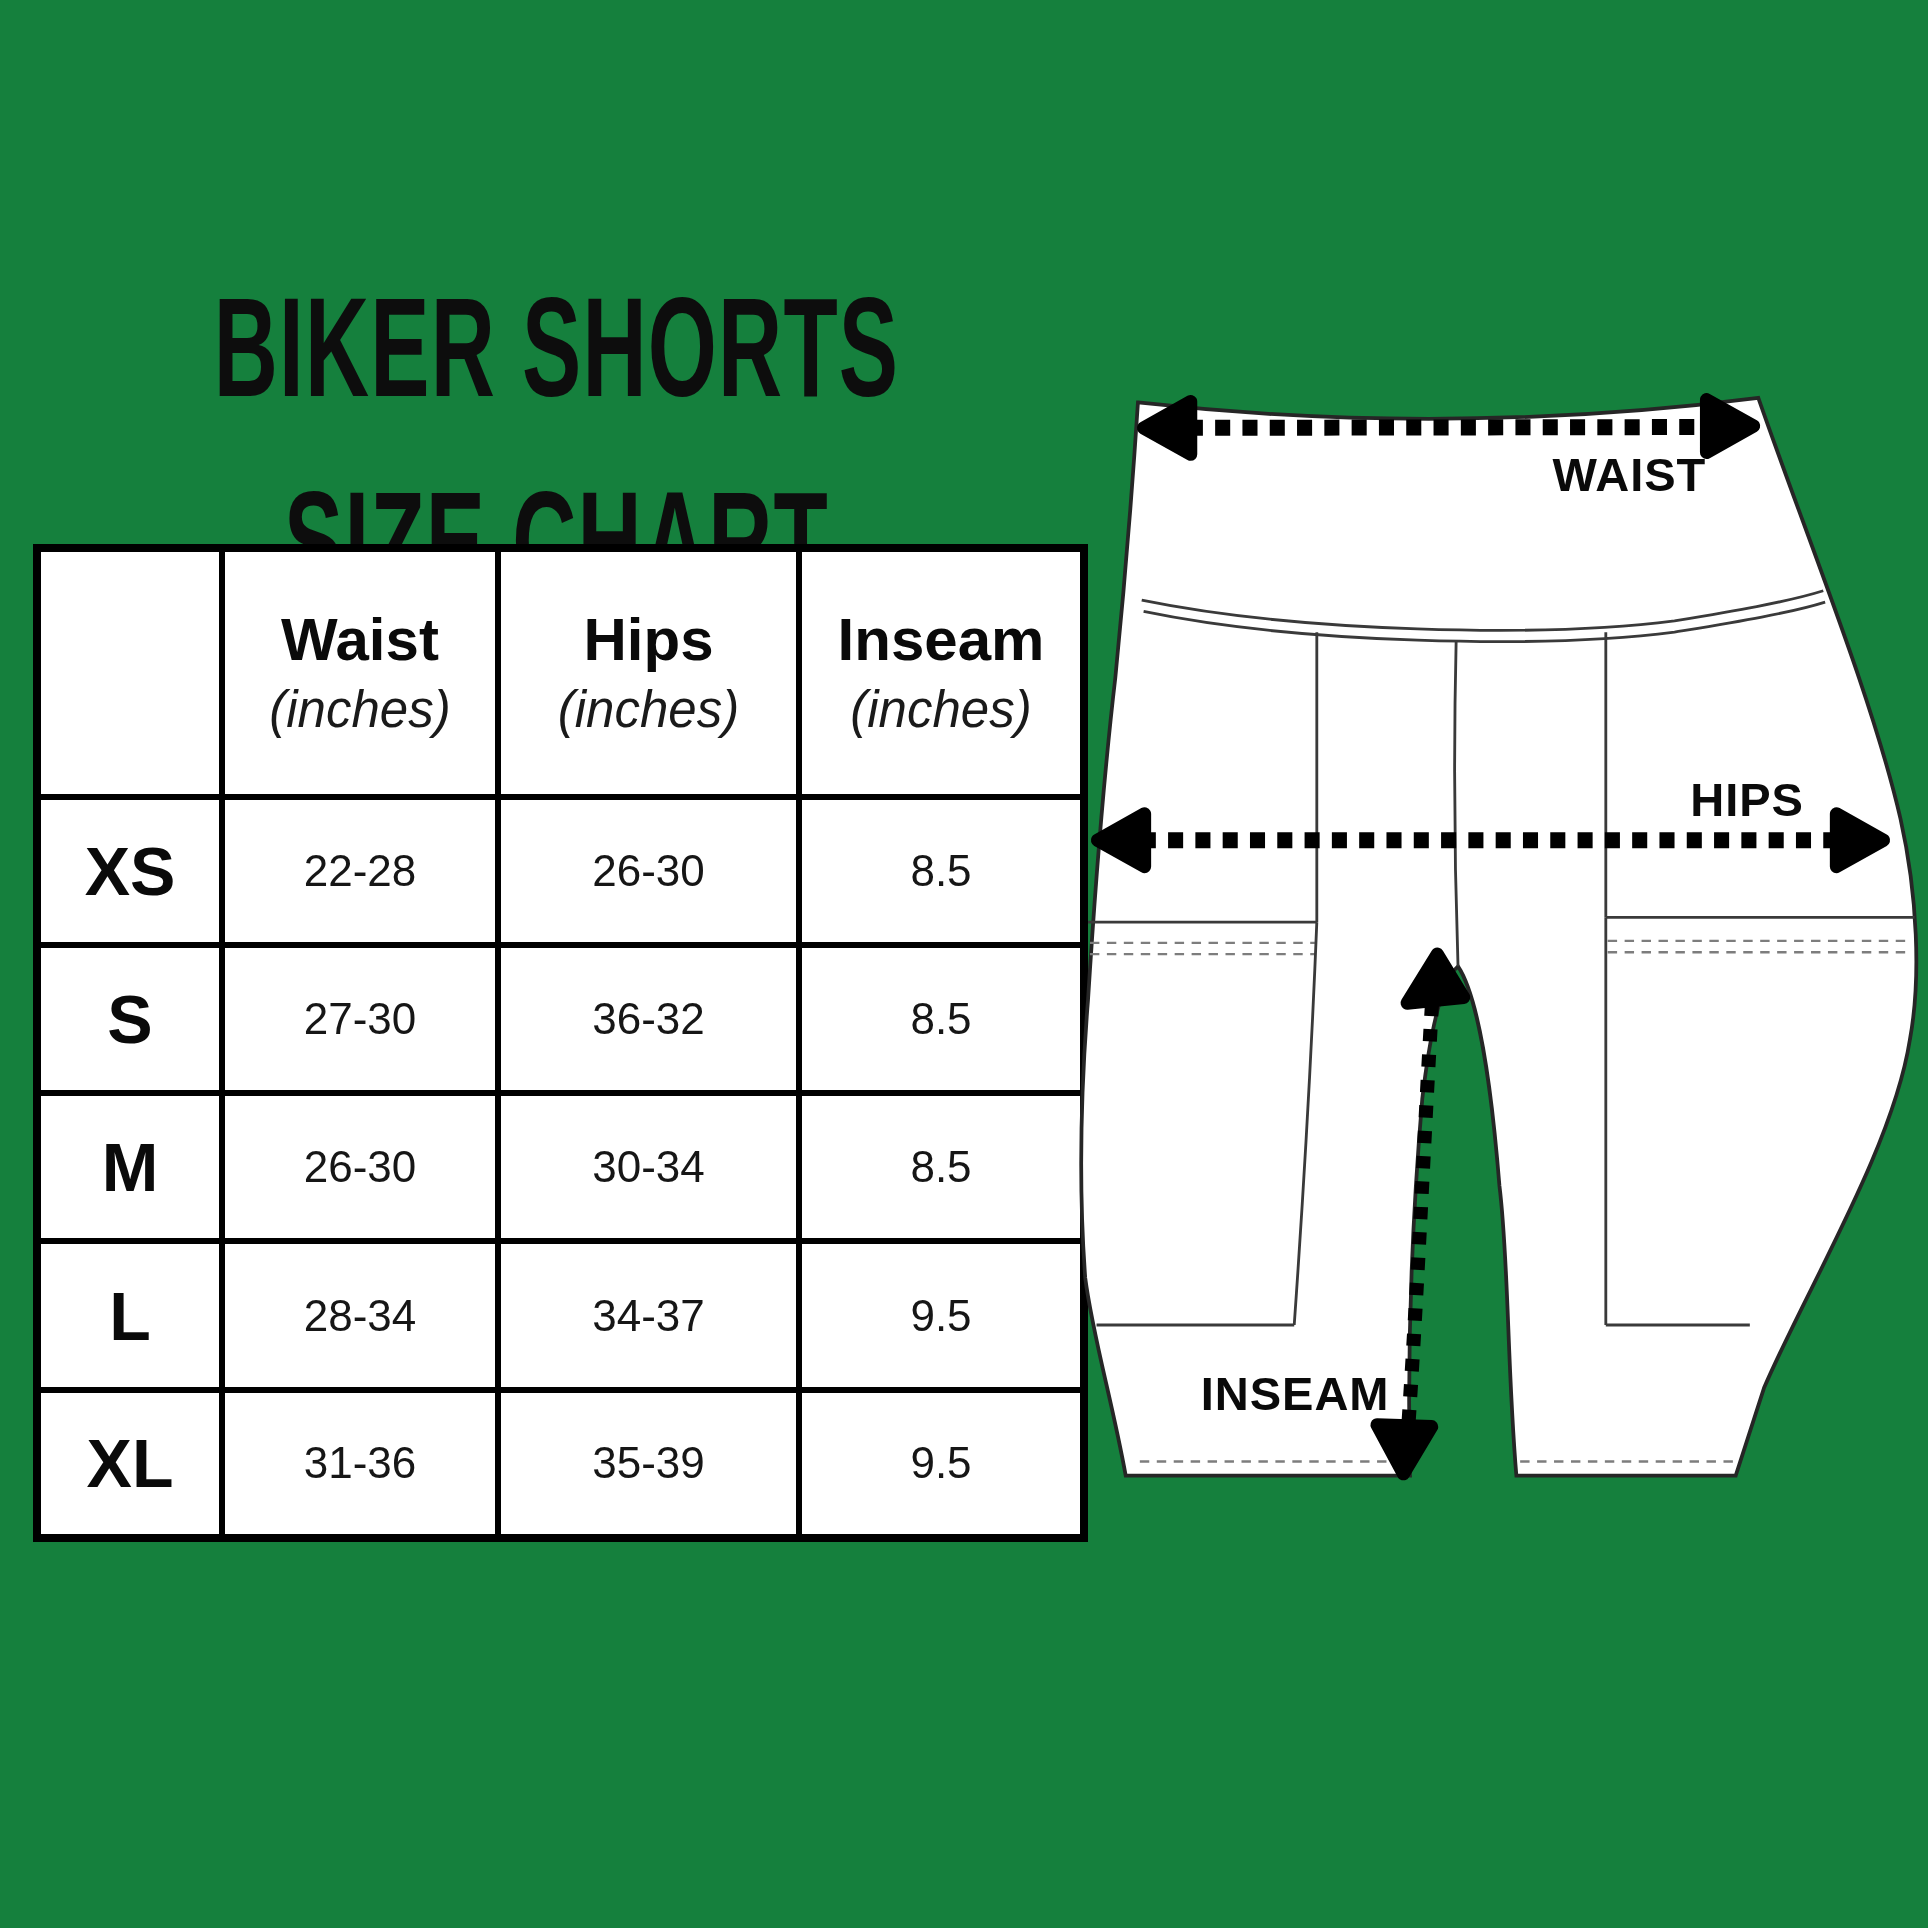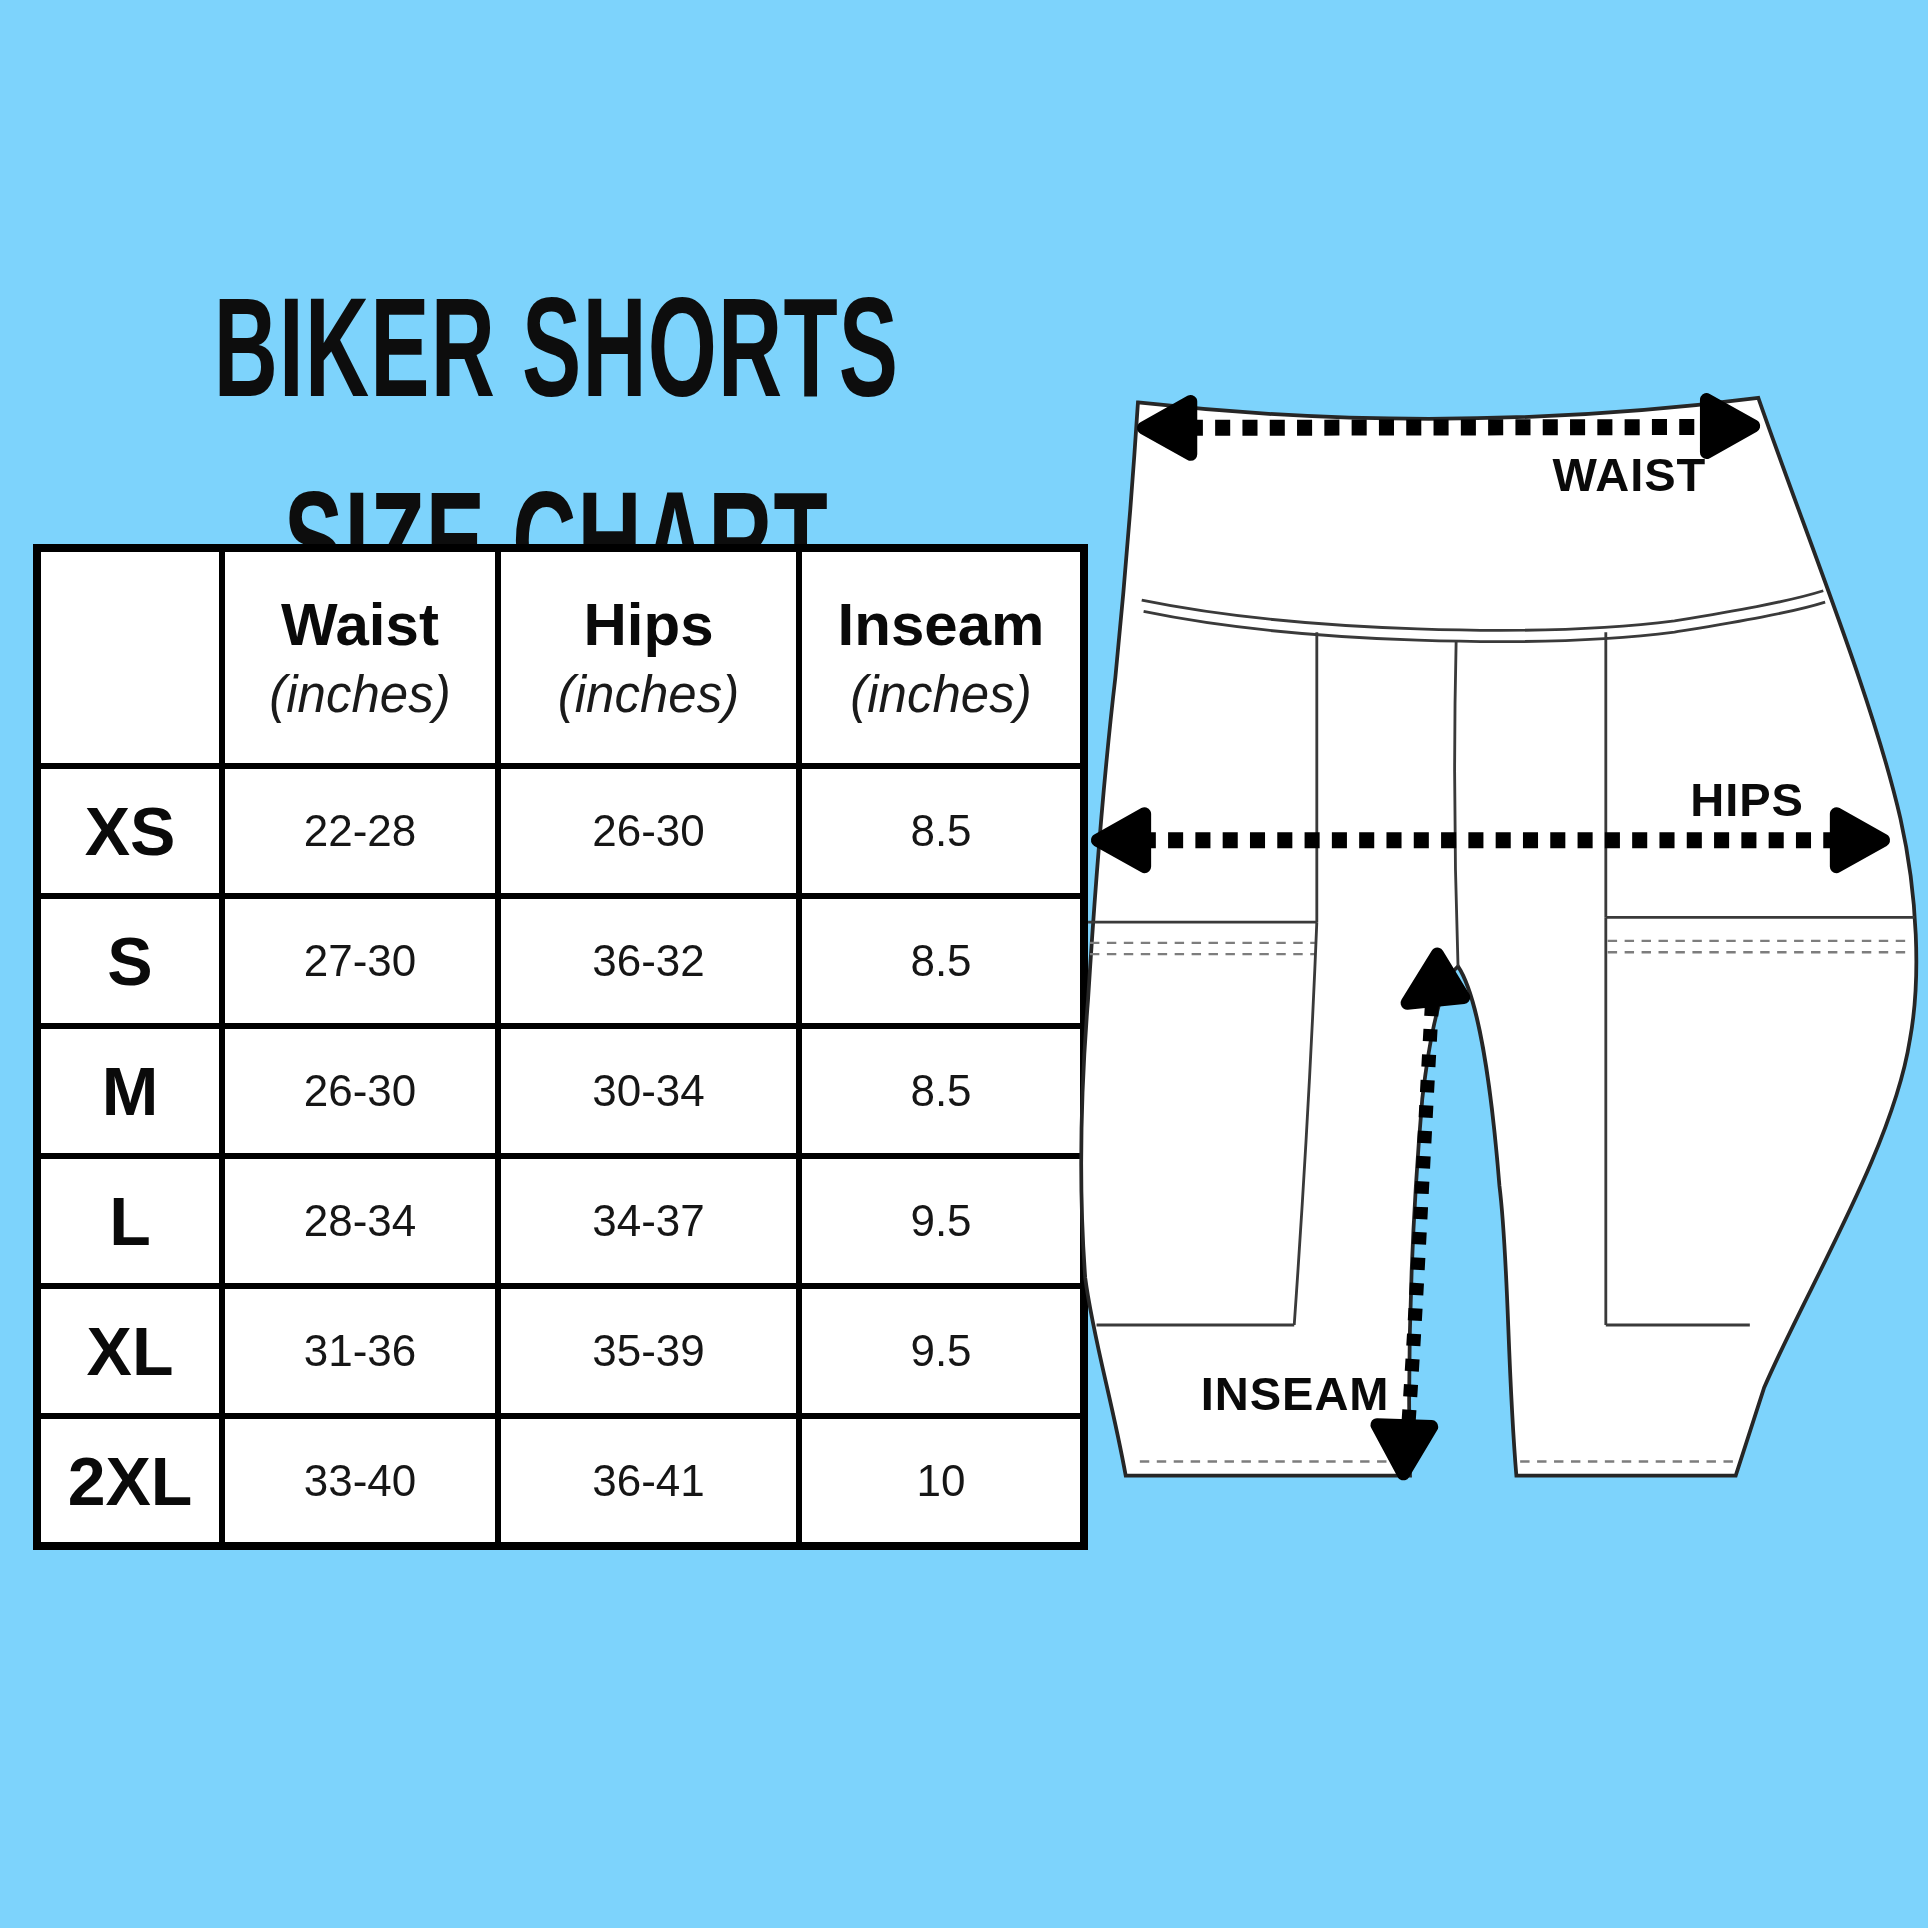--- a/index.html
+++ b/index.html
@@ -1,17 +1,17 @@
 <!DOCTYPE html>
 <html style="font-size:15px"><head>
 <meta charset="utf-8">
 <style>
   html,body{margin:0;padding:0;background:#ffffff;}
   .canvas{
-    position:relative;width:1928px;height:1928px;background:#7dd3fc;overflow:hidden;
+    position:relative;width:1928px;height:1928px;background:#15803d;overflow:hidden;
     font-family:"Liberation Sans",sans-serif;color:#000;
   }
   
   .title-line{
     position:absolute;left:0;width:1113px;text-align:center;
     font-weight:700;font-size:141px;line-height:1;letter-spacing:1.9px;
     transform:scaleX(0.63);color:#0d0d0d;white-space:nowrap;
   }
   .title-line.l1{top:277px;}
   .title-line.l2{top:471px;}
@@ -93,26 +93,20 @@
       <td class="val-cell">28-34</td>
       <td class="val-cell">34-37</td>
       <td class="val-cell">9.5</td>
     </tr>
     <tr class="data-row">
       <td class="size-cell">XL</td>
       <td class="val-cell">31-36</td>
       <td class="val-cell">35-39</td>
       <td class="val-cell">9.5</td>
     </tr>
-    <tr class="data-row">
-      <td class="size-cell">2XL</td>
-      <td class="val-cell">33-40</td>
-      <td class="val-cell">36-41</td>
-      <td class="val-cell">10</td>
-    </tr>
   </tbody>
     </table>
 
   <svg class="diagram" viewBox="0 0 1170 1330">
 
     <path class="outline" d="
       M 330,128
       Q 660,165 989,123
       C 1040,270 1110,440 1140,570
       C 1158,650 1162,740 1150,805

